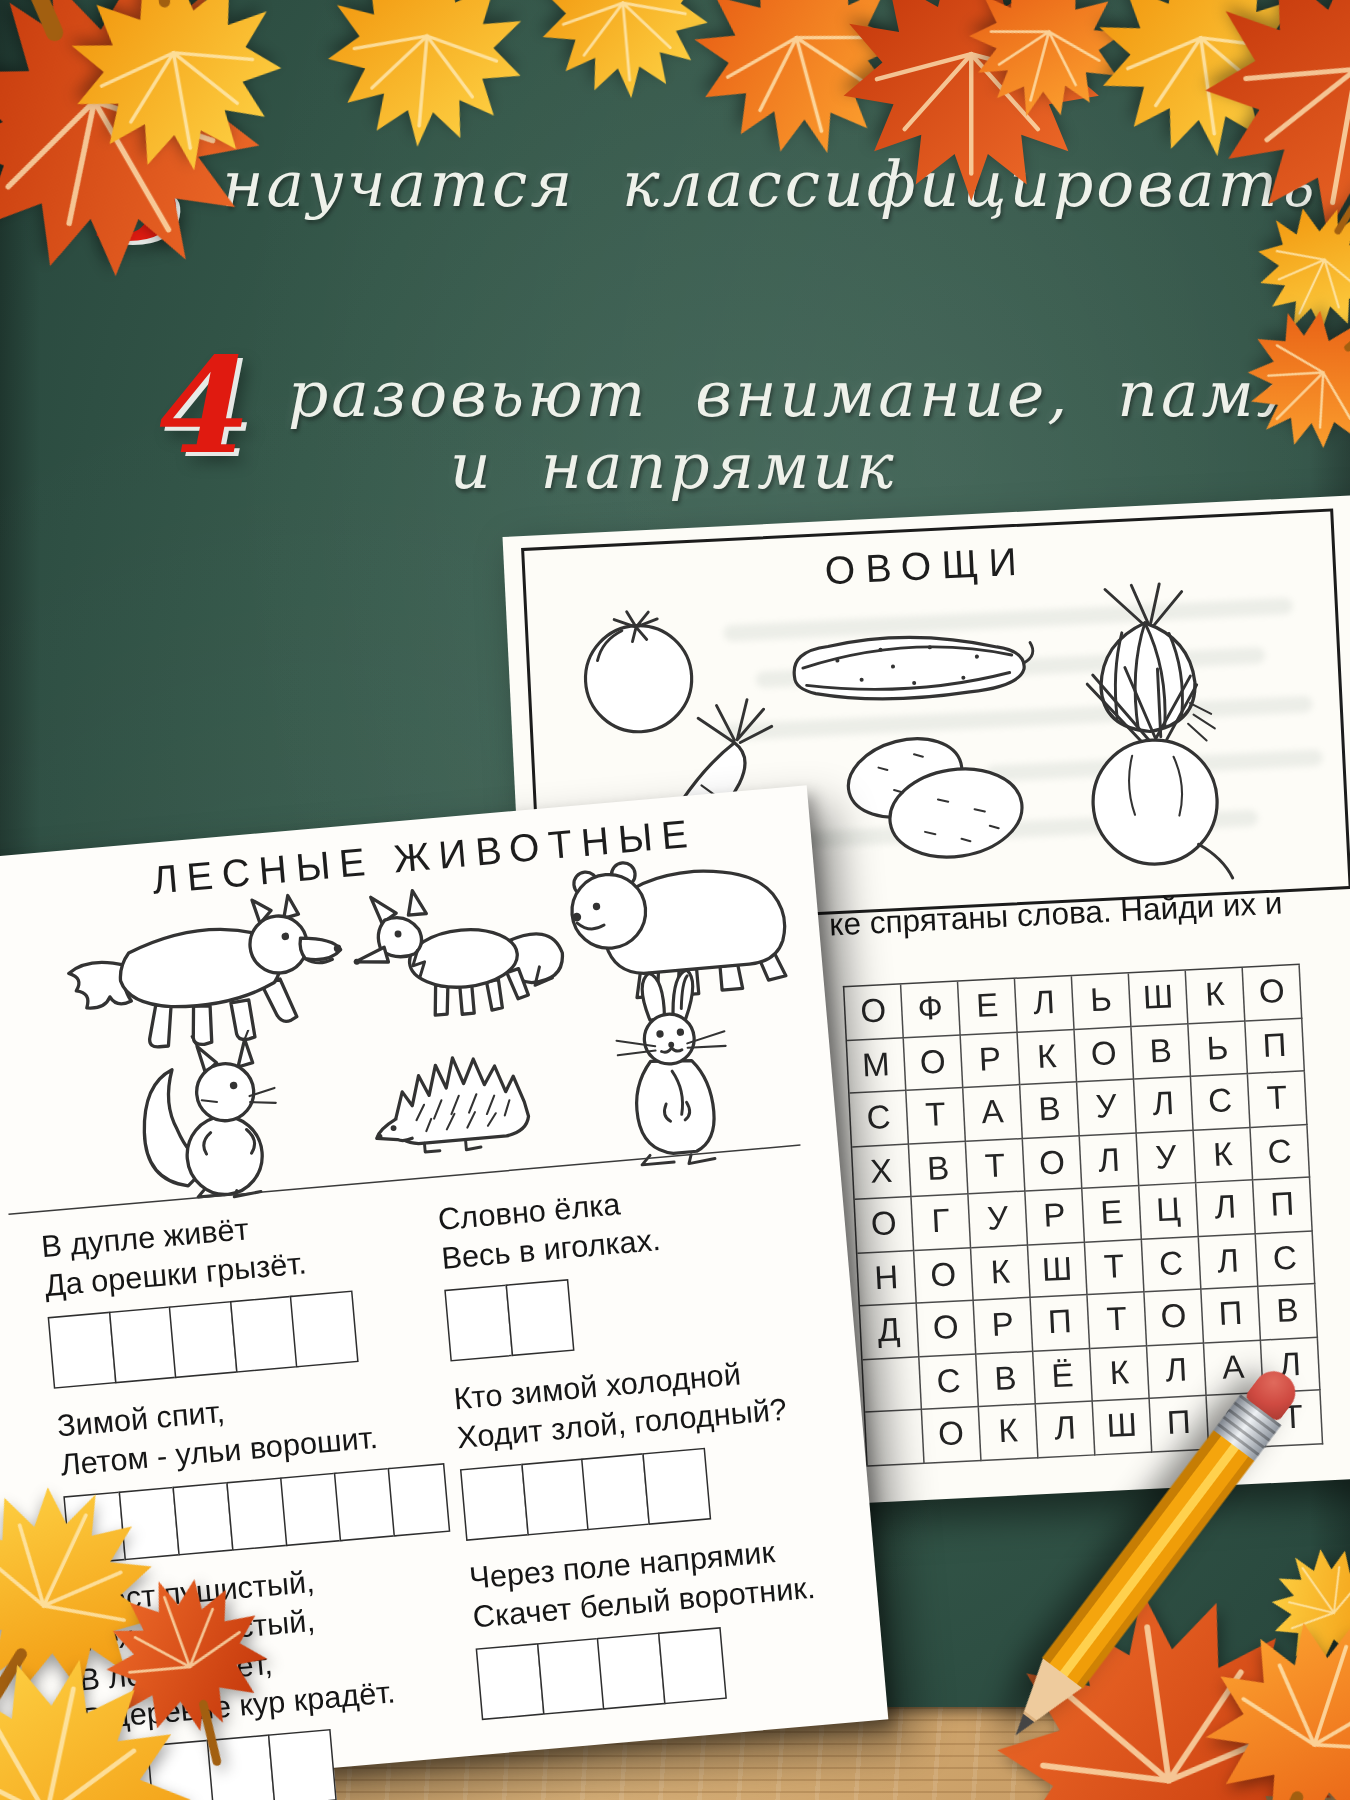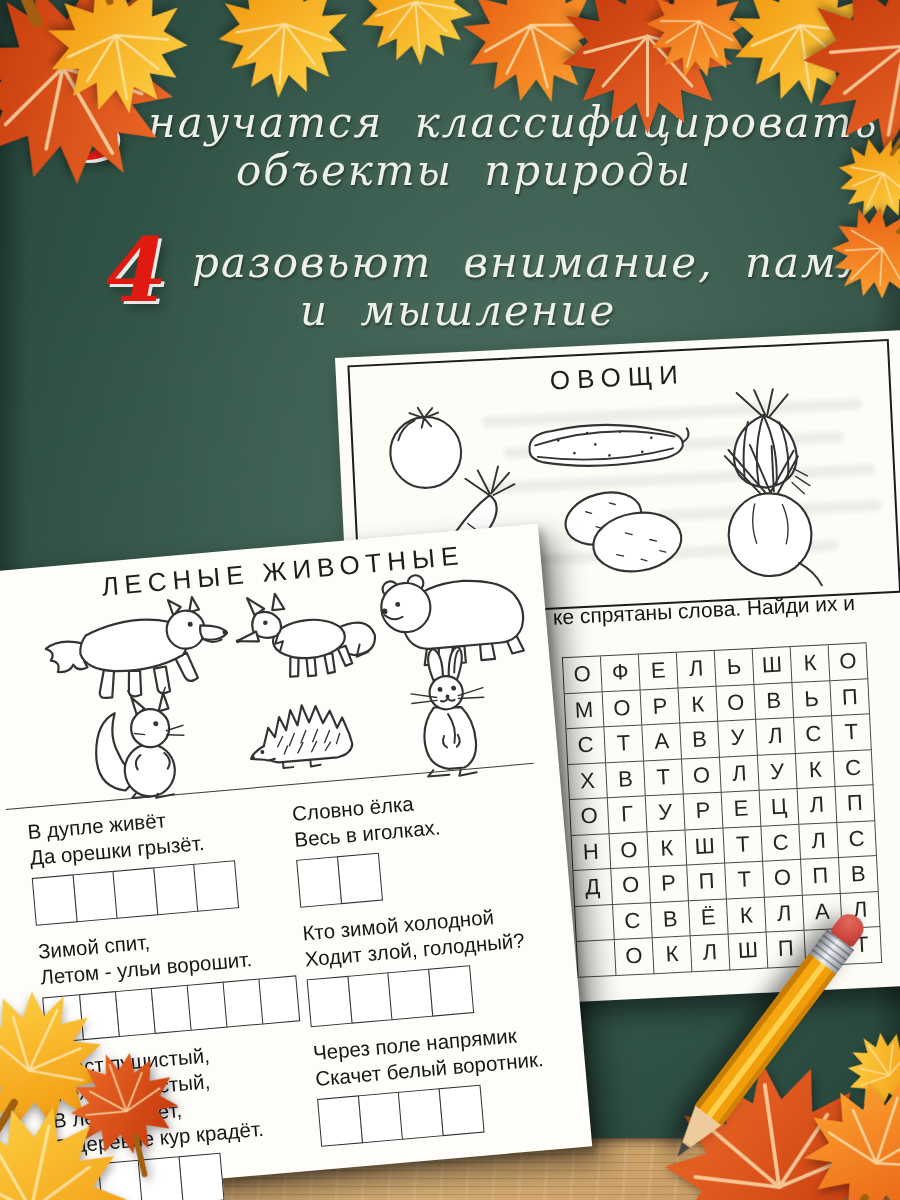--- a/index.html
+++ b/index.html
@@ -104,24 +104,23 @@
 </head>
 <body>
 
 <div class="stage">
 
   <div class="board"></div>
   <div class="wood"></div>
 
   <div class="benefit-num num3">3</div>
   <div class="benefit-line bl1">научатся классифицировать</div>
-  <div class="benefit-line bl2">объекты природы</div>
   <div class="benefit-num num4">4</div>
   <div class="benefit-line bl3">разовьют внимание, память</div>
-  <div class="benefit-line bl4">и мышление</div>
+  <div class="benefit-line bl4">и напрямик</div>
 
   <div class="page page-veg">
     <div class="vframe">
       <div class="ghost" style="left:130px;top:56px;width:380px"></div>
       <div class="ghost" style="left:150px;top:88px;width:340px"></div>
       <div class="ghost" style="left:125px;top:122px;width:395px"></div>
       <div class="ghost" style="left:300px;top:158px;width:225px"></div>
       <div class="ghost" style="left:150px;top:196px;width:330px"></div>
 
       <div class="drawing" style="left:28px;top:38px;width:88px;height:92px">

